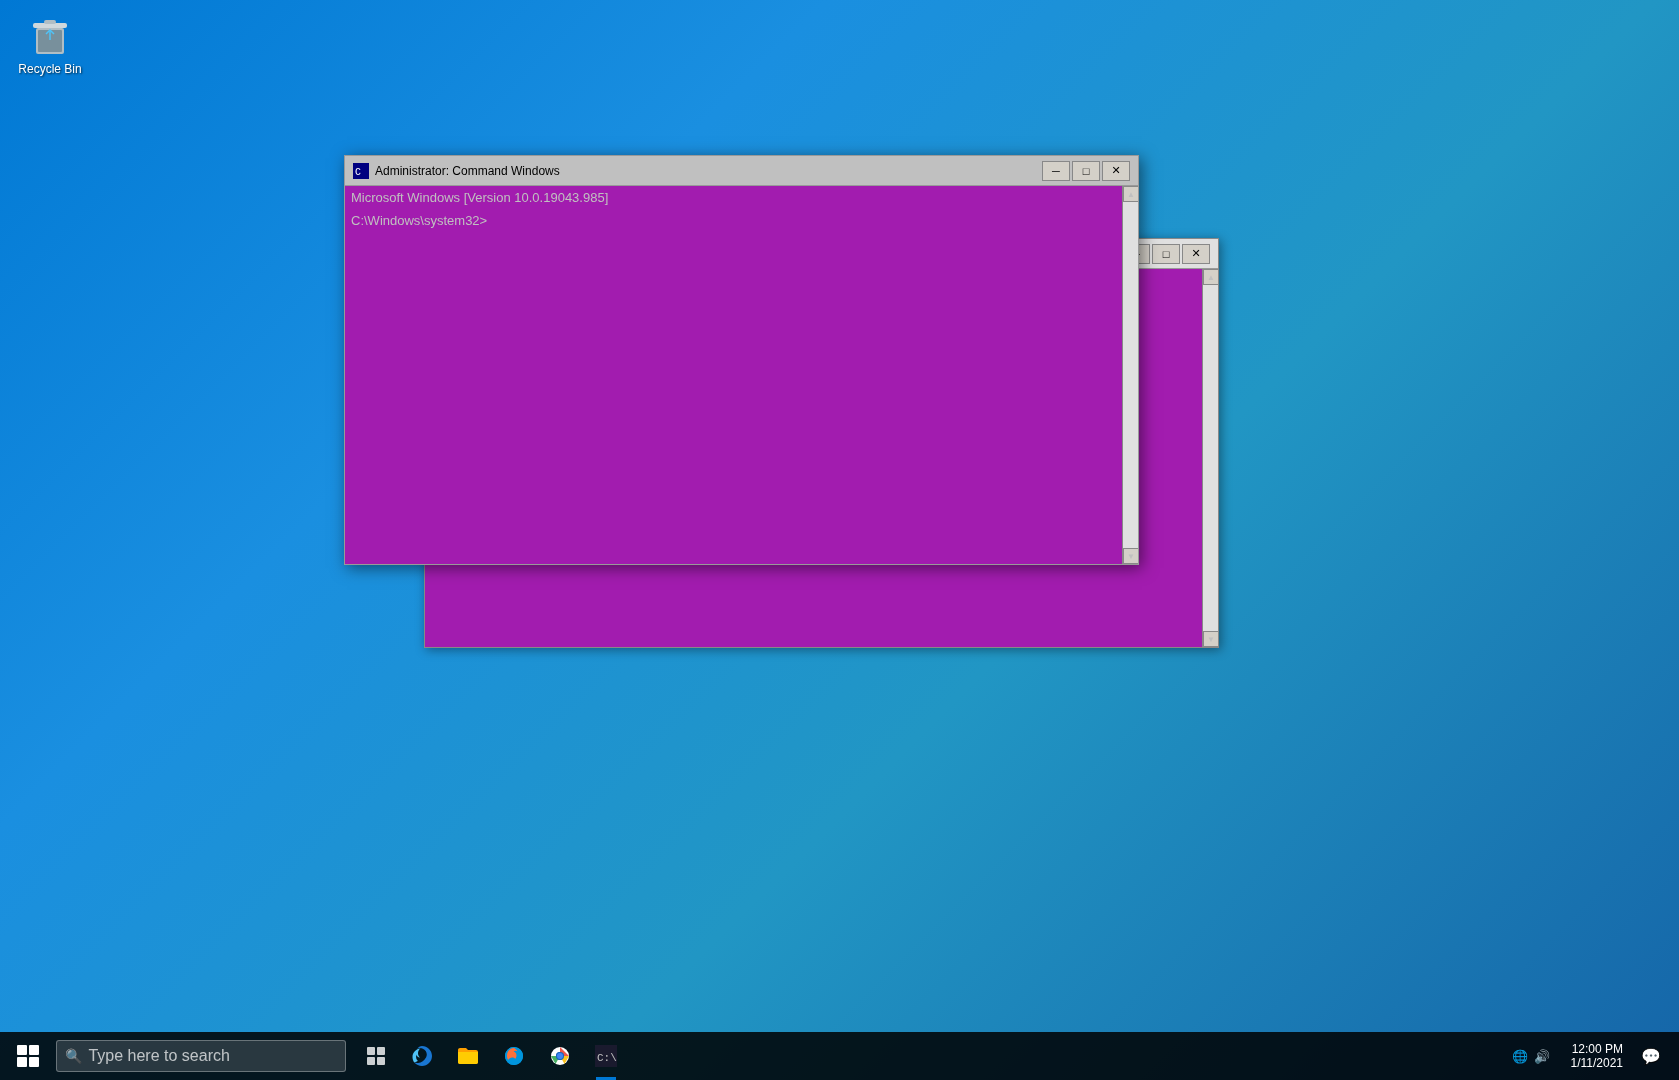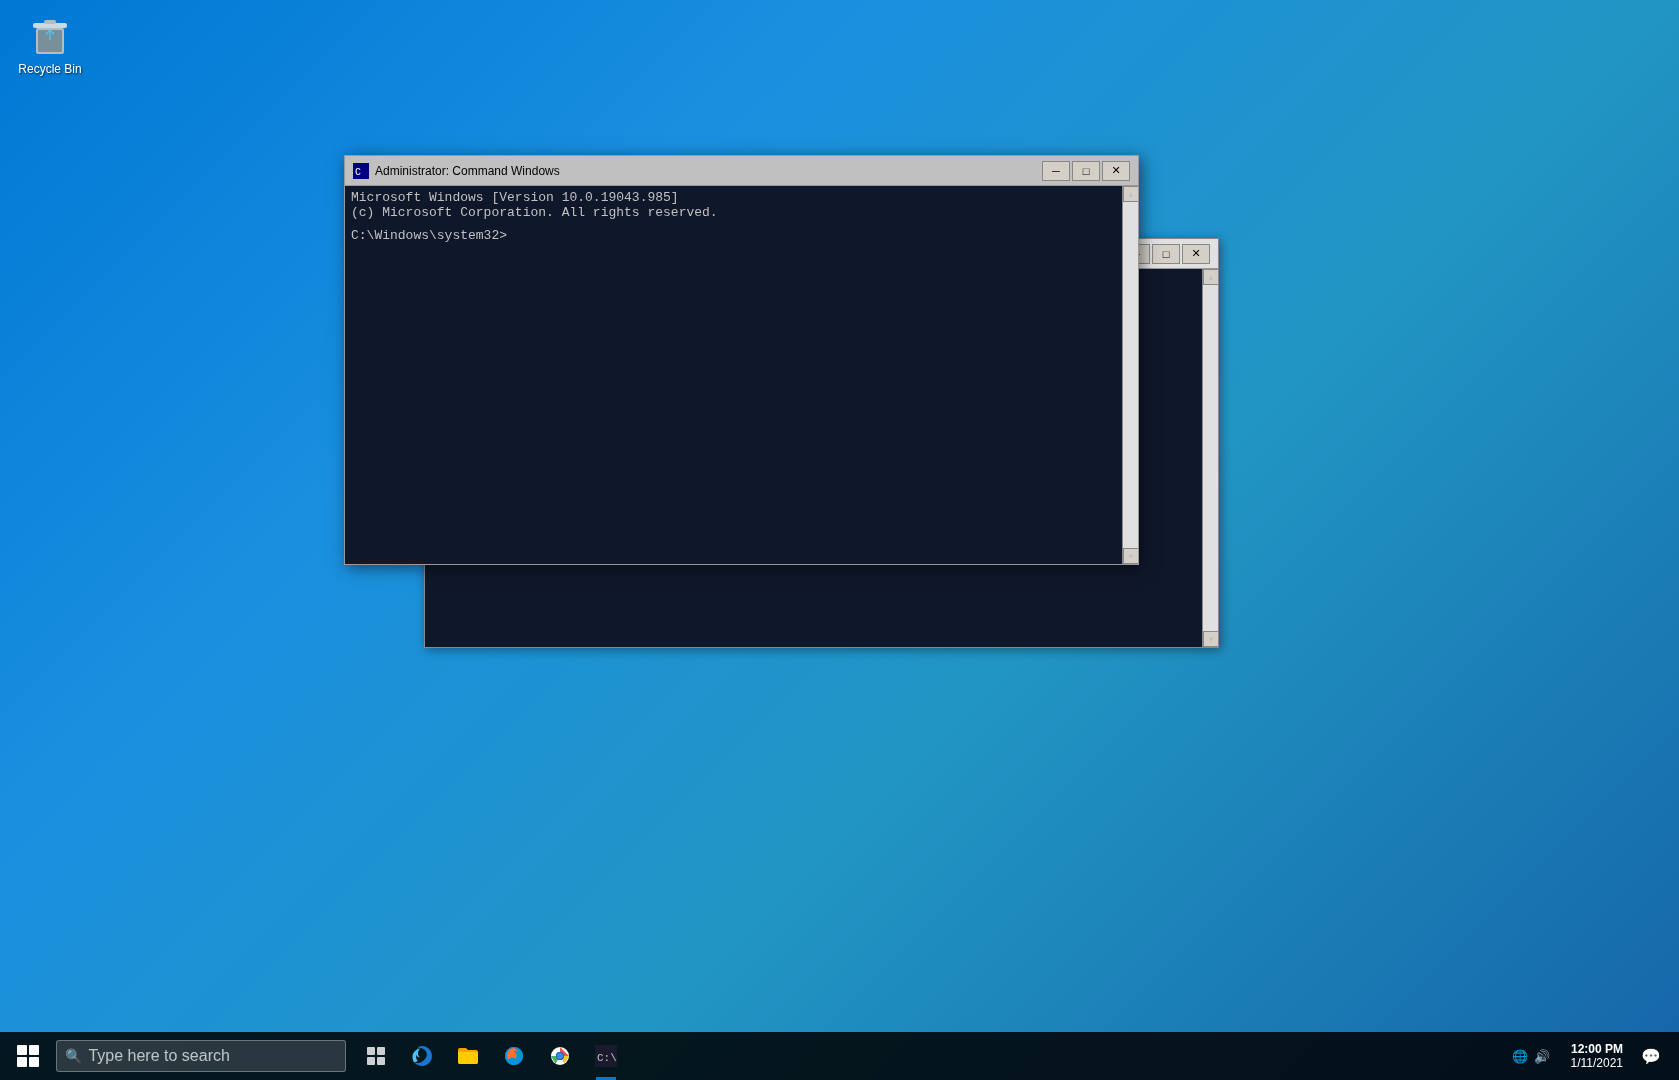--- a/index.html
+++ b/index.html
@@ -91,24 +91,24 @@
       background: #d4d0c8;
       cursor: pointer;
       display: flex;
       align-items: center;
       justify-content: center;
       font-size: 11px;
       color: #000;
     }
 
     .cmd-content {
-      background: #0f172a;
+      background: #a21caf;
       flex: 1;
       padding: 4px 6px;
-      font-family: Liberation Mono, monospace;
+      font-family: Liberation Sans, sans-serif;
       font-size: 13px;
       color: #c0c0c0;
       overflow: hidden;
       position: relative;
     }
 
     .cmd-scrollbar {
       position: absolute;
       right: 0;
       top: 0;
@@ -267,21 +267,20 @@
       display: flex;
       flex-direction: column;
       align-items: flex-end;
       padding: 0 8px;
       cursor: pointer;
     }
 
     .tray-time {
       color: white;
       font-size: 12px;
-      font-weight: bold;
     }
 
     .tray-date {
       color: white;
       font-size: 12px;
     }
 
     .notification-icon {
       width: 32px;
       height: 48px;
@@ -356,21 +355,20 @@
       <span class="cmd-titlebar-title">Administrator: Command Windows</span>
       <div class="cmd-titlebar-buttons">
         <div class="titlebar-btn">─</div>
         <div class="titlebar-btn">□</div>
         <div class="titlebar-btn close">✕</div>
       </div>
     </div>
     <div class="cmd-content">
       <div style="position:relative; padding-right:20px;">
         <div>Microsoft Windows [Version 10.0.19043.985]</div>
-        <div>(c) Microsoft Corporation. All rights reserved.</div>
         <div style="margin-top:8px;">C:\Windows\system32&gt;</div>
       </div>
       <div class="cmd-scrollbar">
         <div class="scrollbar-arrow">▲</div>
         <div class="scrollbar-track"></div>
         <div class="scrollbar-arrow">▼</div>
       </div>
     </div>
   </div>
 

